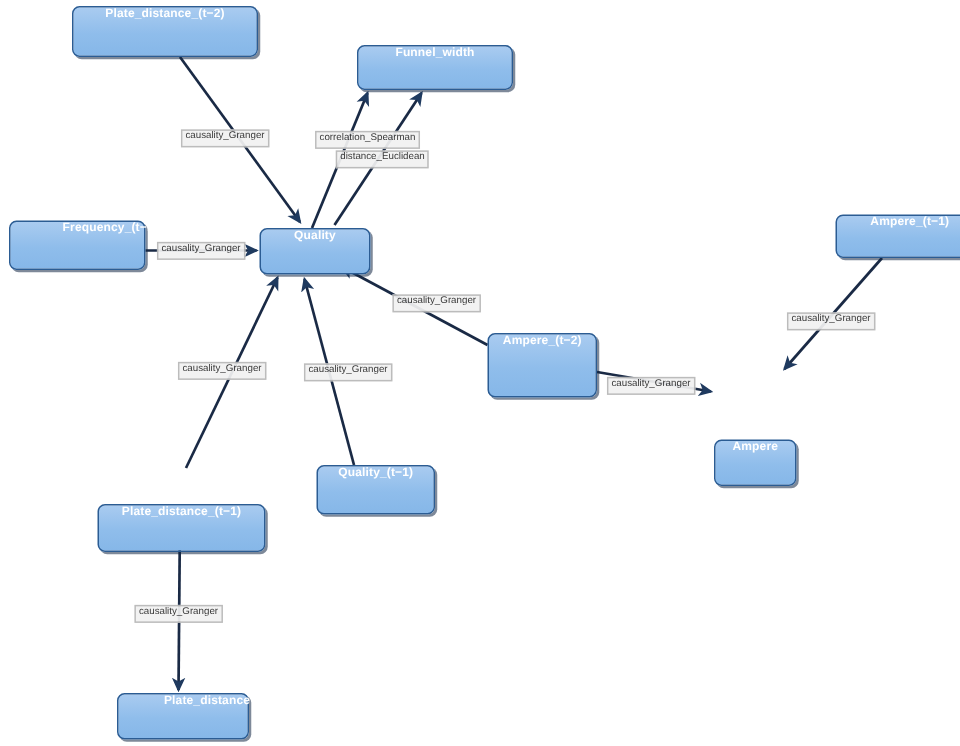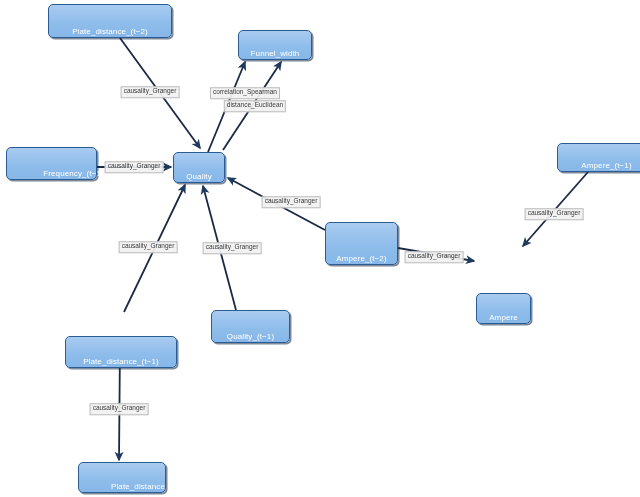--- a/index.html
+++ b/index.html
@@ -23,29 +23,30 @@
     height: 497px;
   }
   .node {
     position: absolute;
     box-sizing: border-box;
     background: linear-gradient(to bottom, #a9cbf0 0%, #8fbdeb 55%, #86b7e8 100%);
     border: 1px solid #2b5c93;
     border-radius: 5px;
     box-shadow: 1.5px 1.5px 0 rgba(20,40,70,0.55);
     display: flex;
-    align-items: flex-end;
+    align-items: flex-start;
     justify-content: center;
     color: #ffffff;
     font-size: 8px;
     letter-spacing: 0.1px;
     text-align: center;
     line-height: 1.1;
     white-space: nowrap;
     z-index: 5;
+    font-weight: bold;
   }
   .edge-label {
     position: absolute;
     background: #f2f2f2;
     border: 1px solid #b8b8b8;
     color: #2a2a2a;
     font-size: 6.5px;
     line-height: 1;
     padding: 1px 2px 2px 2px;
     white-space: nowrap;
@@ -76,27 +77,27 @@
         <path d="M 398 248 L 474 261" fill="none" stroke="#1a2a45" stroke-width="1.8" marker-end="url(#arrow)"></path>
         <path d="M 588 172 L 523 246" fill="none" stroke="#1a2a45" stroke-width="1.8" marker-end="url(#arrow)"></path>
         <path d="M 120 344 L 119 460" fill="none" stroke="#1a2a45" stroke-width="1.8" marker-end="url(#arrow)"></path>
       </g>
   </svg>
 
   <div id="node-layer">
       <div class="node" style="left: 48px; top: 4px; width: 124px; height: 34px;">
         <span>Plate_distance_(t−2)</span>
       </div>
-      <div class="node" style="left: 238px; top: 30px; width: 74px; height: 30px;">
+      <div class="node" style="left: 238px; top: 30px; width: 104px; height: 30px;">
         <span>Funnel_width</span>
       </div>
       <div class="node" style="left: 6px; top: 147px; width: 91px; height: 33px; padding-left: 44px;">
         <span>Frequency_(t−1)</span>
       </div>
-      <div class="node" style="left: 173px; top: 152px; width: 52px; height: 31px;">
+      <div class="node" style="left: 173px; top: 152px; width: 74px; height: 31px;">
         <span>Quality</span>
       </div>
       <div class="node" style="left: 557px; top: 143px; width: 99px; height: 29px;">
         <span>Ampere_(t−1)</span>
       </div>
       <div class="node" style="left: 325px; top: 222px; width: 73px; height: 43px;">
         <span>Ampere_(t−2)</span>
       </div>
       <div class="node" style="left: 476px; top: 246px; width: 55px; height: 31px; margin-top: 47px;">
         <span>Ampere</span>

